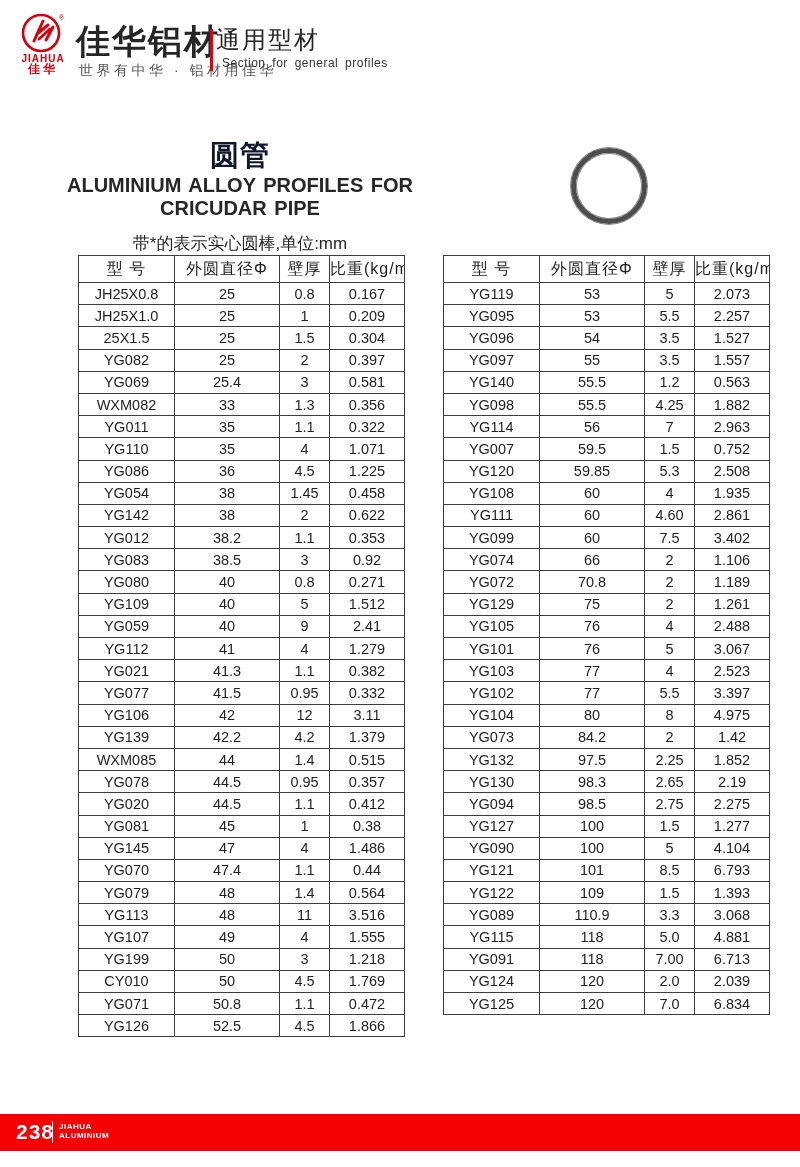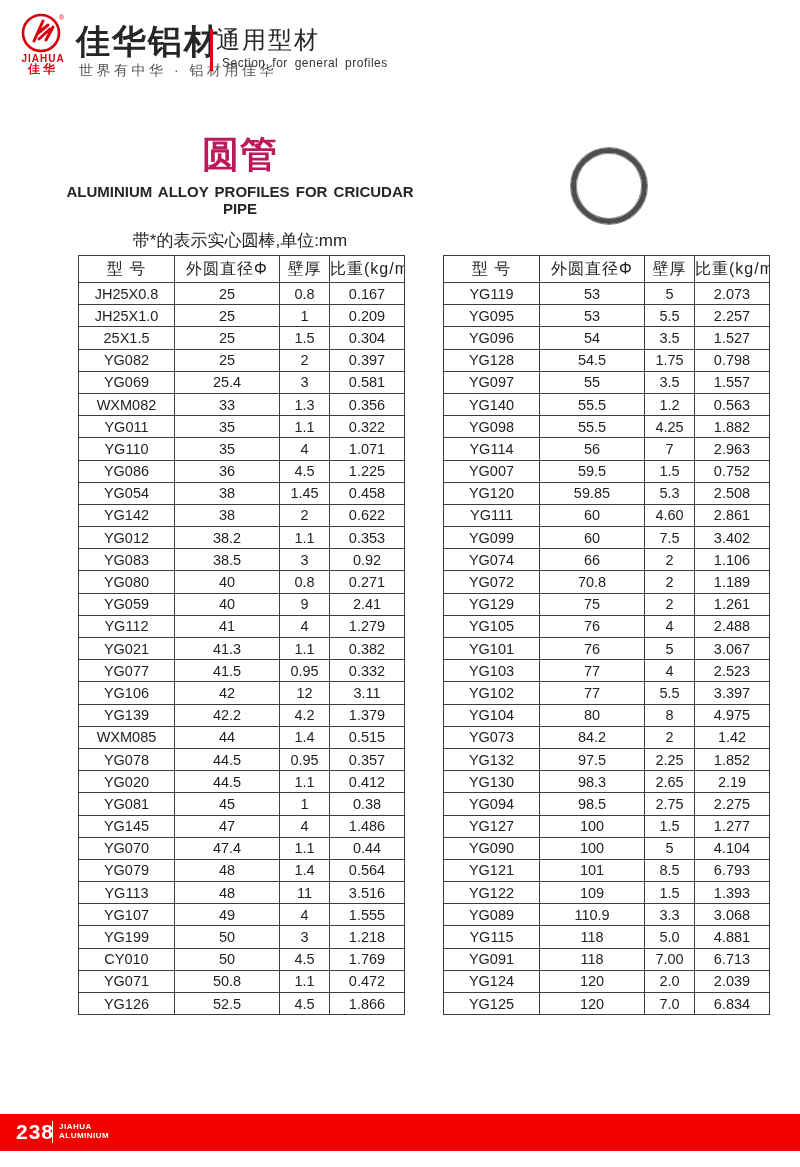--- a/index.html
+++ b/index.html
@@ -14,22 +14,22 @@
   .emblem{display:block;margin:0 auto;}
   .emblem-jiahua{font-size:10px;font-weight:bold;color:#d7000f;letter-spacing:1px;line-height:10px;}
   .emblem-cn{font-size:12px;font-weight:bold;color:#d7000f;line-height:11px;letter-spacing:3px;}
   .brand-cn{position:absolute;left:76px;top:24px;font-size:34px;font-weight:bold;color:#262626;letter-spacing:2px;line-height:34px;}
   .tagline{position:absolute;left:79px;top:62px;font-size:14px;color:#555;letter-spacing:3.5px;}
   .divider-red{position:absolute;left:210px;top:29px;width:3px;height:42px;background:#e60012;}
   .section-cn{position:absolute;left:216px;top:27px;font-size:24px;font-weight:normal;color:#262626;letter-spacing:2px;line-height:26px;}
   .section-en{position:absolute;left:222px;top:56px;font-size:12px;color:#333;letter-spacing:0.5px;word-spacing:3px;}
   
   .title-block{position:absolute;left:60px;top:138px;width:360px;text-align:center;}
-  .title-cn{font-size:37px;font-weight:bold;color:#be185d;line-height:34px;letter-spacing:1px;}
-  .title-en{font-size:15px;font-weight:bold;color:#262626;margin-top:11px;word-spacing:2px;}
+  .title-cn{font-size:29px;font-weight:bold;color:#0f172a;line-height:34px;letter-spacing:1px;}
+  .title-en{font-size:20px;font-weight:bold;color:#262626;margin-top:2px;word-spacing:2px;}
   .title-note{font-size:17px;color:#262626;margin-top:12px;}
   
   .pipe-ring{position:absolute;left:571px;top:148px;width:66px;height:66px;border-radius:50%;
     border:5px solid #4d4d4d;box-shadow:0 0 0 1px #8a8a8a, inset 0 0 0 1px #8a8a8a;}
   
   table.spec{border-collapse:collapse;table-layout:fixed;position:absolute;top:255px;width:326px;}
   table.spec.left{left:78px;}
   table.spec.right{left:443px;}
   table.spec th, table.spec td{
     border:1px solid #3d3d3d;text-align:center;vertical-align:middle;
@@ -165,20 +165,26 @@
         <td>3</td>
         <td>0.92</td>
       </tr>
       <tr>
         <td>YG080</td>
         <td>40</td>
         <td>0.8</td>
         <td>0.271</td>
       </tr>
       <tr>
+        <td>YG109</td>
+        <td>40</td>
+        <td>5</td>
+        <td>1.512</td>
+      </tr>
+      <tr>
         <td>YG059</td>
         <td>40</td>
         <td>9</td>
         <td>2.41</td>
       </tr>
       <tr>
         <td>YG112</td>
         <td>41</td>
         <td>4</td>
         <td>1.279</td>
@@ -316,26 +322,20 @@
         <td>5.5</td>
         <td>2.257</td>
       </tr>
       <tr>
         <td>YG096</td>
         <td>54</td>
         <td>3.5</td>
         <td>1.527</td>
       </tr>
       <tr>
-        <td>YG128</td>
-        <td>54.5</td>
-        <td>1.75</td>
-        <td>0.798</td>
-      </tr>
-      <tr>
         <td>YG097</td>
         <td>55</td>
         <td>3.5</td>
         <td>1.557</td>
       </tr>
       <tr>
         <td>YG140</td>
         <td>55.5</td>
         <td>1.2</td>
         <td>0.563</td>
@@ -356,20 +356,26 @@
         <td>YG007</td>
         <td>59.5</td>
         <td>1.5</td>
         <td>0.752</td>
       </tr>
       <tr>
         <td>YG120</td>
         <td>59.85</td>
         <td>5.3</td>
         <td>2.508</td>
+      </tr>
+      <tr>
+        <td>YG108</td>
+        <td>60</td>
+        <td>4</td>
+        <td>1.935</td>
       </tr>
       <tr>
         <td>YG111</td>
         <td>60</td>
         <td>4.60</td>
         <td>2.861</td>
       </tr>
       <tr>
         <td>YG099</td>
         <td>60</td>

